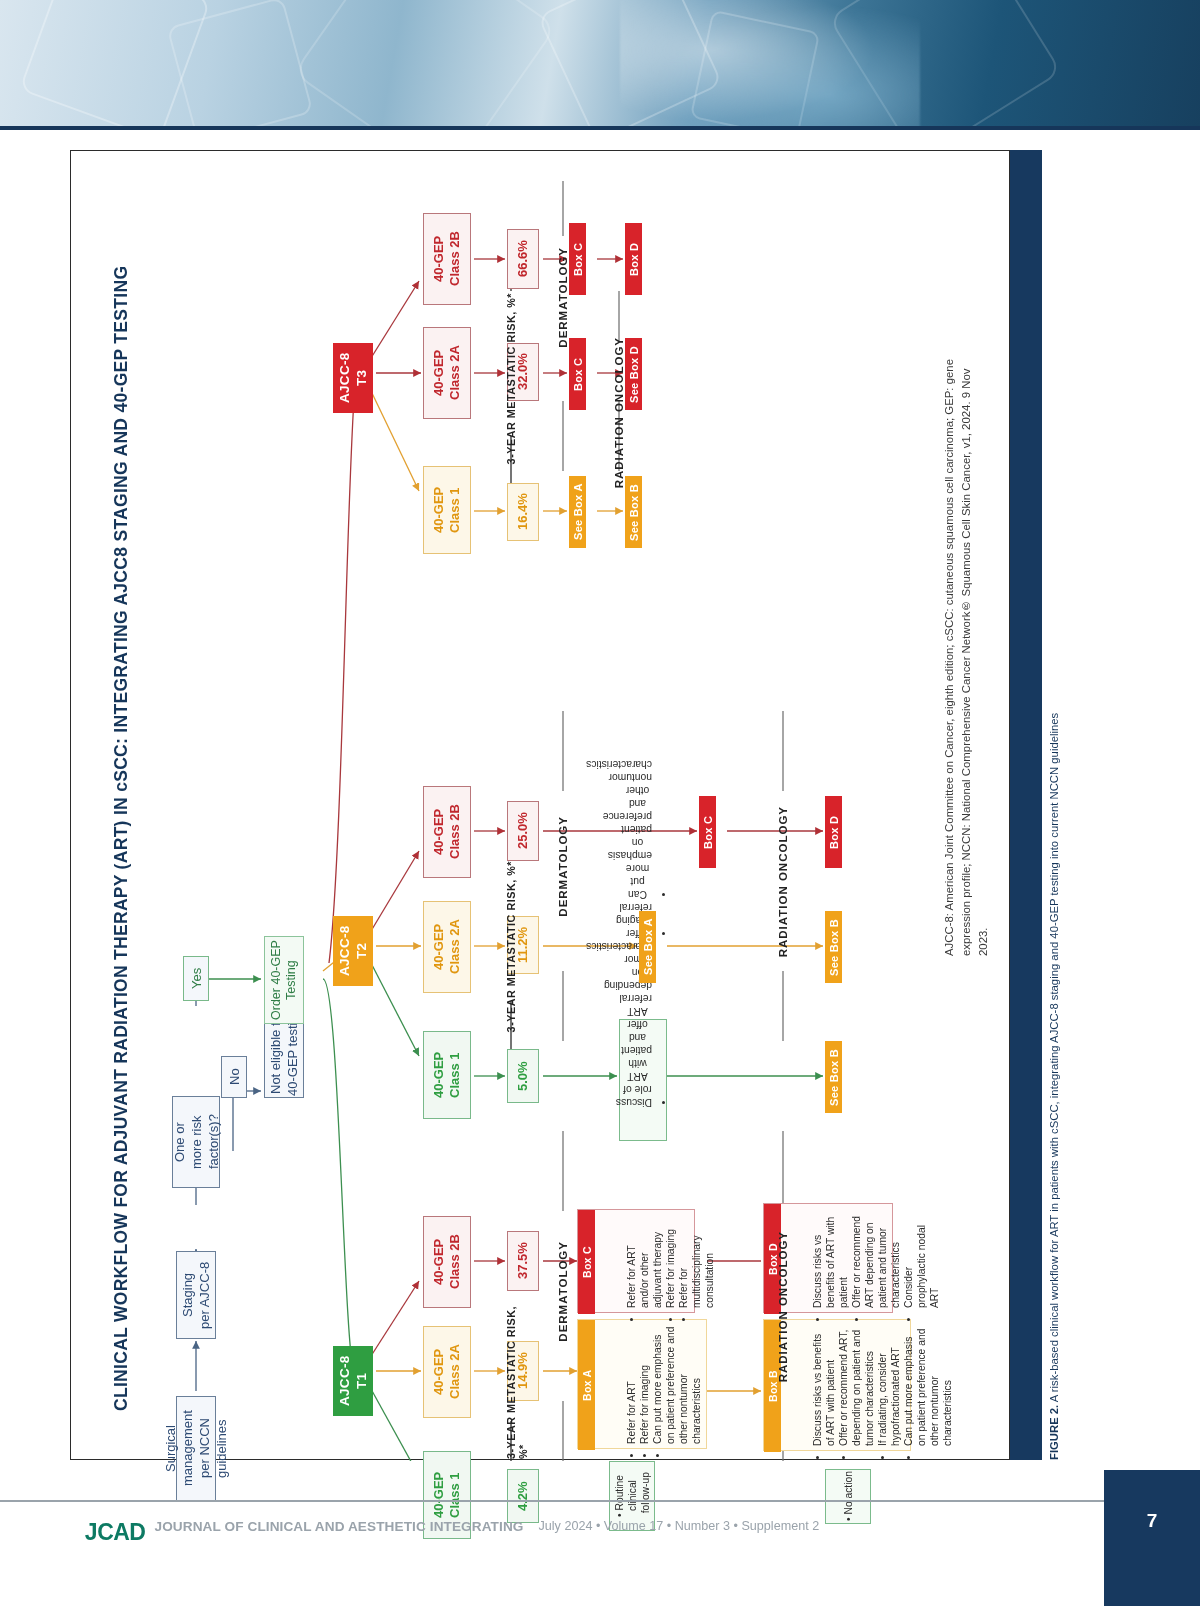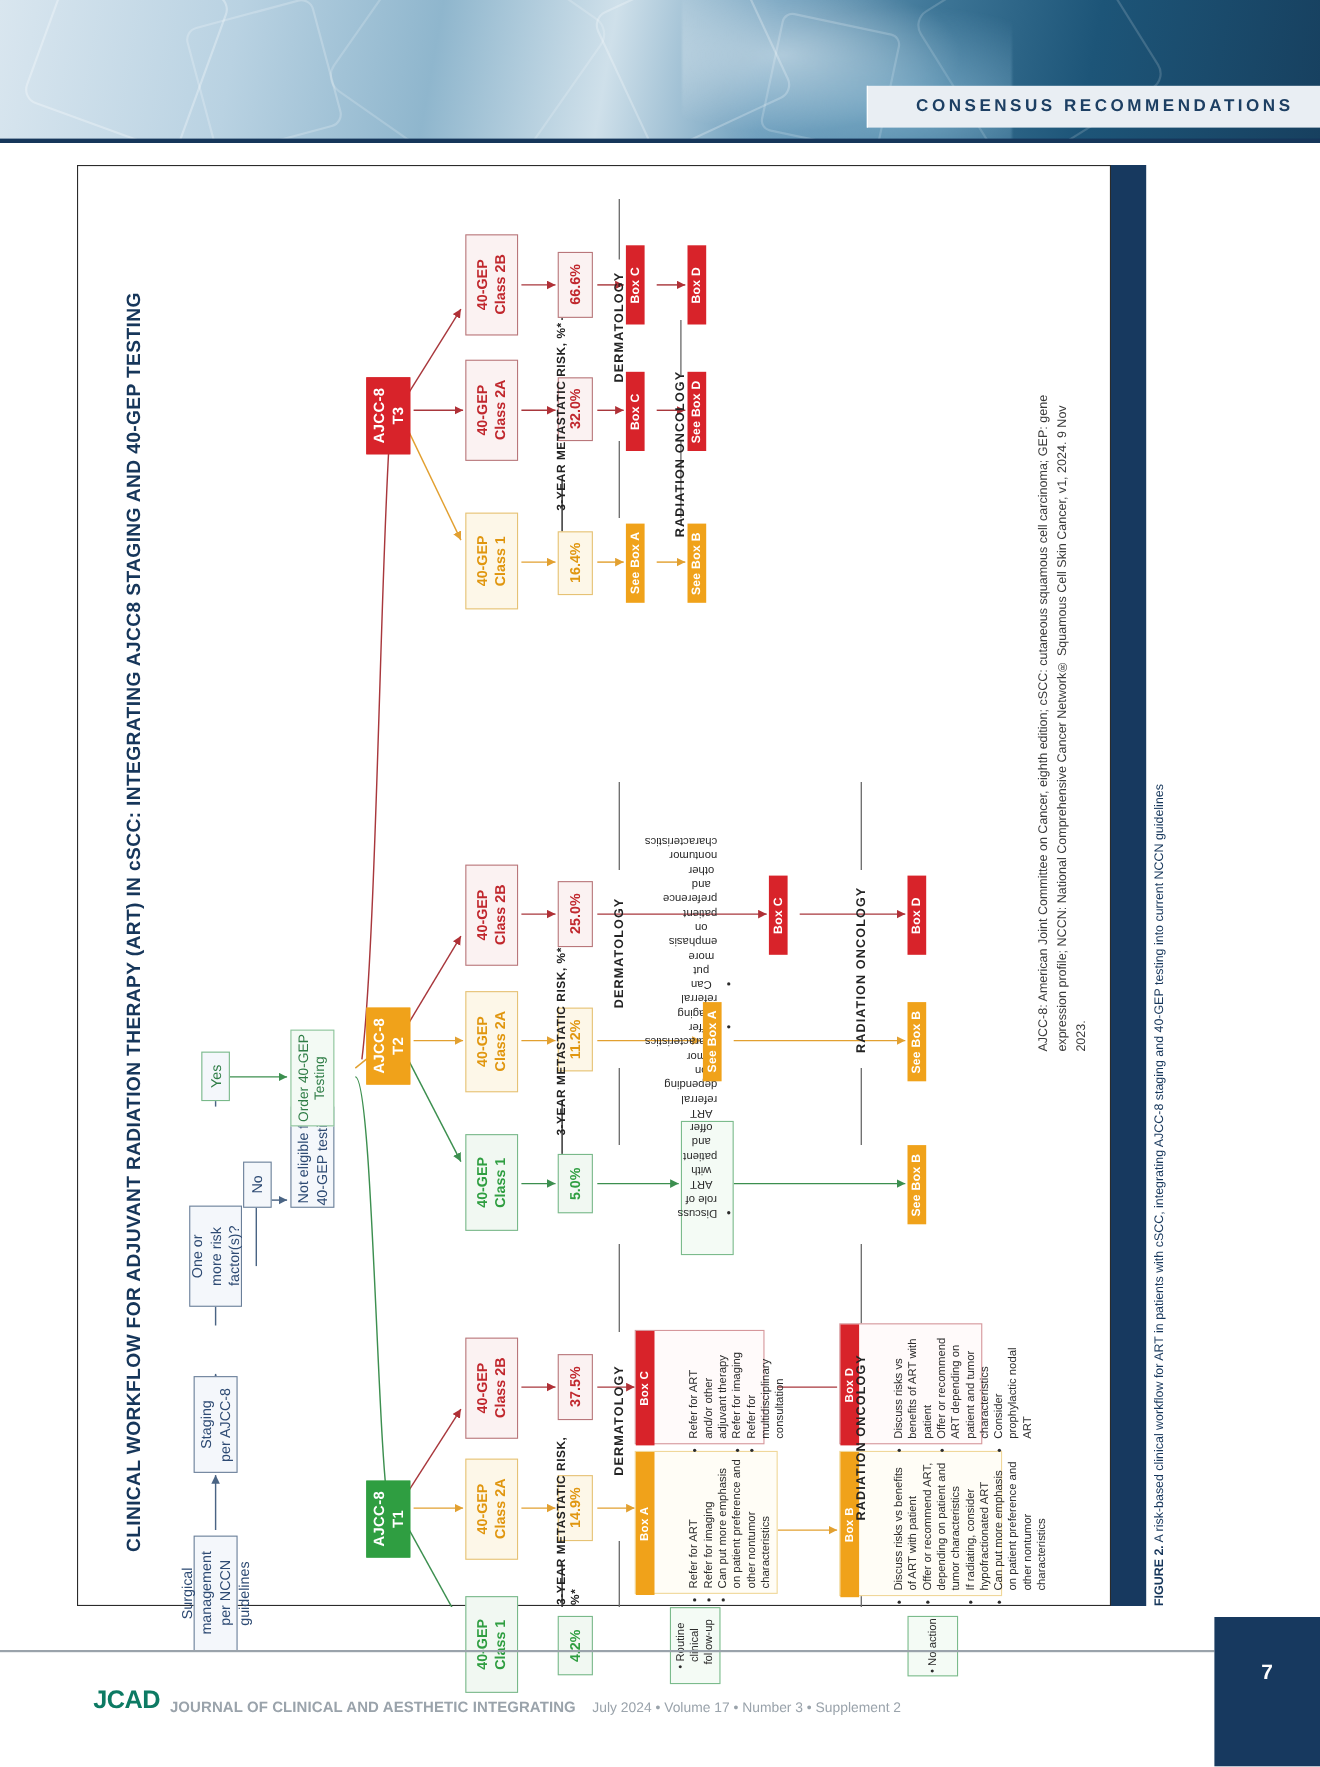--- a/index.html
+++ b/index.html
@@ -126,39 +126,38 @@
 
   .risk-label {
     position:absolute; writing-mode:vertical-rl; transform:rotate(180deg);
     font-size:10.8px; font-weight:700; letter-spacing:0.5px; color:#232323;
   }
 
   svg.wires { position:absolute; left:0; top:0; width:940px; height:1310px; pointer-events:none; }
 
   
   #footer-rule { position:absolute; left:0; top:1500px; width:1104px; height:1.5px; background:#9aa3ab; }
-  #footer { position:absolute; left:0; top:1519px; width:904px; height:40px; display:flex; align-items:flex-end; justify-content:center; gap:9px;}
+  #footer { position:absolute; left:0; top:1519px; width:904px; height:40px; display:flex; align-items:flex-start; justify-content:center; gap:9px;}
   #jcad-logo { font-size:23px; font-weight:700; color:#0d7a63; letter-spacing:-0.5px; }
   #journal-name { font-size:13.6px; font-weight:700; color:#9aa3ab; letter-spacing:0.1px; }
   #issue-info { font-size:12.6px; color:#9aa3ab; margin-left:6px; }
   #page-tab { position:absolute; left:1104px; top:1470px; width:96px; height:136px; background:#17395f; }
   #page-number { position:absolute; left:1104px; top:1510px; width:96px; text-align:center; color:#ffffff; font-size:19px; font-weight:700; }
 </style>
 </head>
 <body>
 
 <div id="top-banner">
   <div class="hexwash hx1"></div>
   <div class="hexwash hx2"></div>
   <div class="hexwash hx3"></div>
   <div class="hexwash hx4"></div>
   <div class="hexwash hx5"></div>
   <div class="hexwash hx6"></div>
   <div class="dnaband"></div>
-  <div id="banner-label">CONSENSUS RECOMMENDATIONS</div>
   <div id="banner-rule"></div>
 </div>
 
 <div id="figure-frame">
 
   <svg class="wires" viewBox="0 0 940 1310">
     <defs>
       <marker id="ag" markerWidth="7" markerHeight="7" refX="6" refY="3" orient="auto">
         <path d="M0,0 L6,3 L0,6 z" fill="#3c8f4f"></path>
         </marker>

